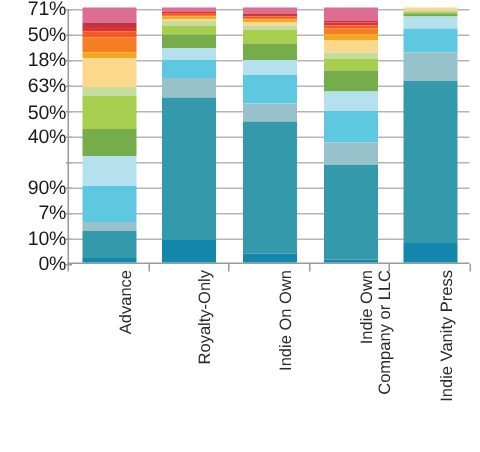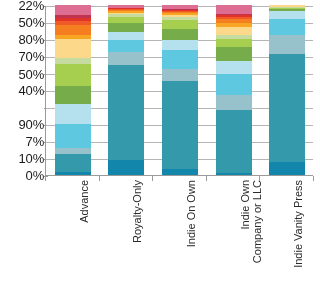--- a/index.html
+++ b/index.html
@@ -107,27 +107,27 @@
       <div class="ytick-mark" style="top: 159px;"></div>
       <div class="ytick" style="top: 135px;">7%</div>
       <div class="ytick-mark" style="top: 142px;"></div>
       <div class="ytick" style="top: 118px;">90%</div>
       <div class="ytick-mark" style="top: 125px;"></div>
       <div class="ytick" style="top: 84px;">40%</div>
       <div class="ytick-mark" style="top: 108px;"></div>
       <div class="ytick" style="top: 68px;">50%</div>
       <div class="ytick-mark" style="top: 91px;"></div>
       <div class="ytick-mark" style="top: 74px;"></div>
-      <div class="ytick" style="top: 50px;">70%</div>
+      <div class="ytick" style="top: 50px;">63%</div>
       <div class="ytick-mark" style="top: 57px;"></div>
-      <div class="ytick" style="top: 33px;">80%</div>
+      <div class="ytick" style="top: 33px;">18%</div>
       <div class="ytick-mark" style="top: 40px;"></div>
       <div class="ytick" style="top: 16px;">50%</div>
       <div class="ytick-mark" style="top: 23px;"></div>
-      <div class="ytick" style="top: -1px;">22%</div>
+      <div class="ytick" style="top: -1px;">71%</div>
       <div class="ytick-mark" style="top: 6px;"></div>
     </div>
 
   <div class="plot-area">
       <div class="gridline" style="top: 153px;"></div>
       <div class="gridline" style="top: 136px;"></div>
       <div class="gridline" style="top: 119px;"></div>
       <div class="gridline" style="top: 102px;"></div>
       <div class="gridline" style="top: 85px;"></div>
       <div class="gridline" style="top: 68px;"></div>

